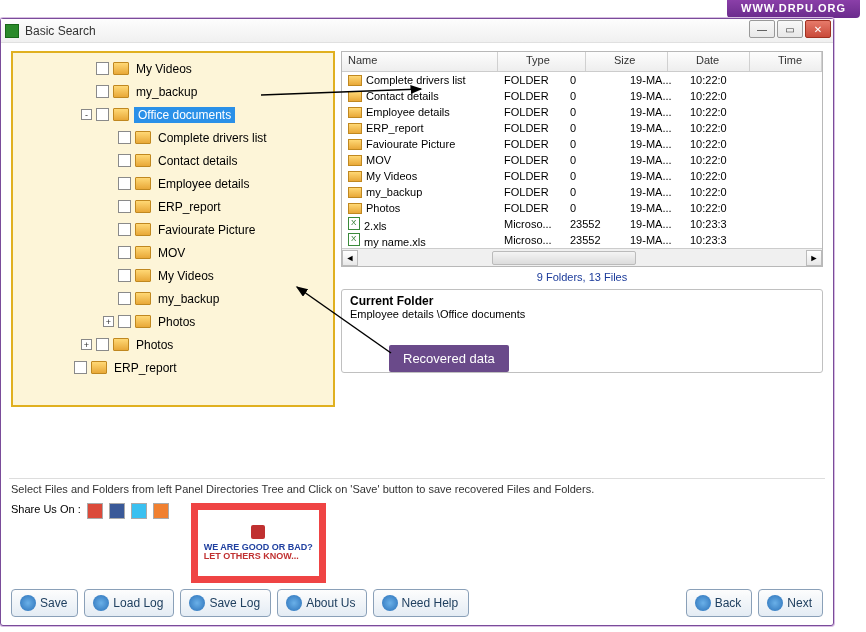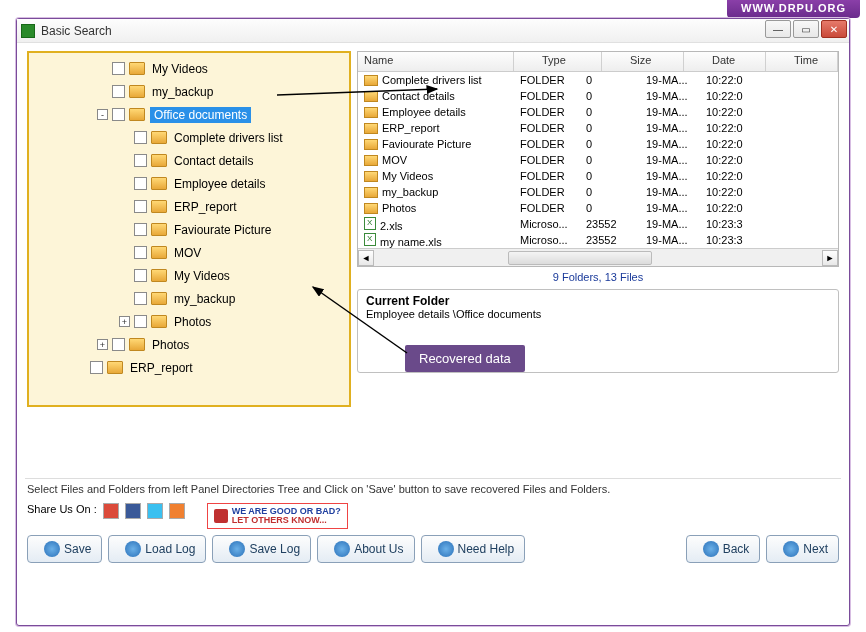--- a/index.html
+++ b/index.html
@@ -2,21 +2,21 @@
 <html><head>
 <meta charset="utf-8">
 <style>
 * { box-sizing: border-box; margin: 0; padding: 0; font-family: "Segoe UI", Tahoma, sans-serif; }
 body { background: #fff; width: 866px; height: 632px; overflow: hidden; position: relative; }
 
 
 .url-banner { position: absolute; top: 0; right: 6px; height: 18px; background: linear-gradient(#8a3fa8,#6a2b8c); color: #fff; font-size: 11px; font-weight: bold; padding: 2px 14px; border-radius: 0 0 4px 4px; letter-spacing: 1px; }
 
 
-.window { position: absolute; left: 16px; top: 18px; width: 834px; height: 608px; border: 1px solid #7a4c9a; border-radius: 3px; background: #fff; box-shadow: 0 0 0 1px #d7bde2; }
+.window { position: absolute; left: 0; top: 18px; width: 834px; height: 608px; border: 1px solid #7a4c9a; border-radius: 3px; background: #fff; box-shadow: 0 0 0 1px #d7bde2; }
 .titlebar { height: 24px; background: linear-gradient(#fdfdfd,#f0f0f0); border-bottom: 1px solid #e0e0e0; display: flex; align-items: center; padding: 0 4px; font-size: 12px; color: #333; position: relative; }
 .titlebar .app-icon { width: 14px; height: 14px; background: #2a8a2a; border: 1px solid #186818; margin-right: 6px; }
 .win-controls { position: absolute; right: 2px; top: 1px; display: flex; gap: 2px; }
 .win-btn { width: 26px; height: 18px; border: 1px solid #999; border-radius: 2px; display: flex; align-items: center; justify-content: center; font-size: 10px; background: linear-gradient(#f8f8f8,#e8e8e8); }
 .win-btn.close { background: linear-gradient(#e67a6a,#c94a3a); color: #fff; border-color: #a03020; }
 
 
 .header { height: 56px; border-bottom: 1px solid #d2c4de; display: flex; align-items: center; padding: 0 14px; background: linear-gradient(#fff,#f9f6fb); }
 .header .chip { width: 34px; height: 34px; background: #1a6a1a; border: 2px solid #0a4a0a; margin-right: 12px; position: relative; }
 .header .chip::before, .header .chip::after { content:""; position:absolute; background:#0a4a0a; }
@@ -56,26 +56,26 @@
 .summary { text-align: center; color: #1a3a9a; font-size: 11px; padding: 4px 0; }
 .cf-box { border: 1px solid #c0c0c0; border-radius: 3px; padding: 4px 8px 16px; font-size: 11px; margin-top: 2px; height: 84px; }
 .cf-box .cf-title { font-weight: bold; font-size: 12px; }
 
 .hint { font-size: 11px; color: #333; padding: 4px 2px; border-top: 1px solid #ddd; }
 
 
 .share-row { display: flex; align-items: flex-start; padding: 4px 10px 2px; font-size: 11px; gap: 6px; }
 .share-ico { width: 16px; height: 16px; border: 1px solid #aaa; display: inline-block; }
 .gplus { background: #db4a3a; } .fb { background: #3a5998; } .tw { background: #3ac0f0; } .blog { background: #f08030; }
-.rate-btn { border: 1px solid #ef4444; background: #fff; padding: 3px 6px; font-size: 9px; font-weight: bold; color: #c03030; display: inline-flex; align-items: center; gap: 4px; }
+.rate-btn { border: 7px solid #ef4444; background: #fff; padding: 15px 6px; font-size: 9px; font-weight: bold; color: #c03030; display: inline-flex; align-items: center; gap: 4px; flex-direction: column; }
 .rate-btn .thumb-ico { width: 14px; height: 14px; background: #c03030; display: inline-block; border-radius: 2px; }
 
 
 .bottom-bar { display: flex; padding: 4px 10px 8px; gap: 6px; align-items: center; }
-.btn { height: 28px; border: 1px solid #8aa0b8; border-radius: 4px; background: linear-gradient(#fdfdfd,#e4ecf4); display: inline-flex; align-items: center; padding: 0 10px 0 16px; font-size: 12px; color: #204060; gap: 4px; cursor: pointer; }
+.btn { height: 28px; border: 1px solid #8aa0b8; border-radius: 4px; background: linear-gradient(#fdfdfd,#e4ecf4); display: inline-flex; align-items: center; padding: 0 10px 0 8px; font-size: 12px; color: #204060; gap: 4px; cursor: pointer; }
 .btn .bico { width: 16px; height: 16px; border-radius: 50%; background: radial-gradient(#6ab0e8,#2a70b8); display: inline-block; position: relative; }
 .btn.next .bico, .btn.back .bico { }
 .spacer-flex { flex: 1; }
 
 
 .annot-arrow { position: absolute; pointer-events: none; }
 .annot-box { position: absolute; background: #6a4a8a; color: #fff; padding: 6px 14px; font-size: 13px; border-radius: 2px; }
 
 
 .c-name { width: 156px; } .c-type { width: 66px; } .c-size { width: 60px; } .c-date { width: 60px; } .c-time { width: 50px; }

